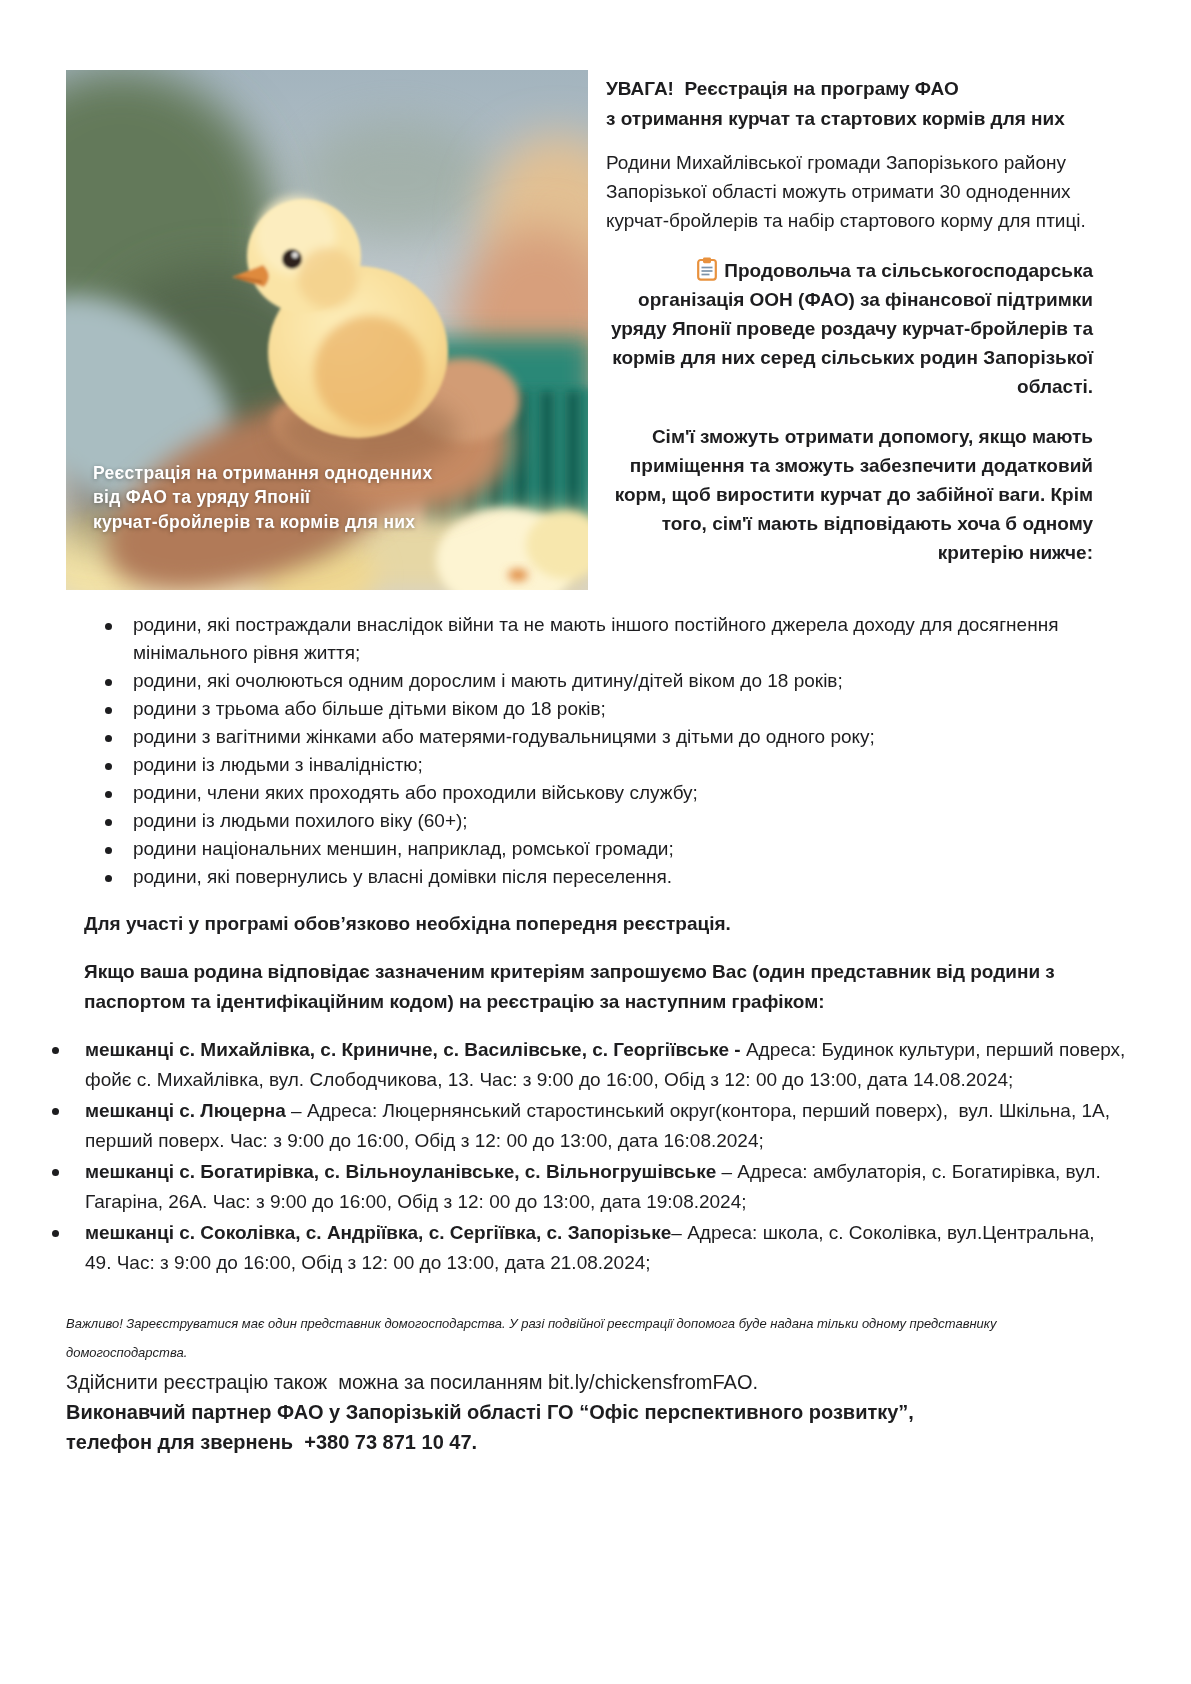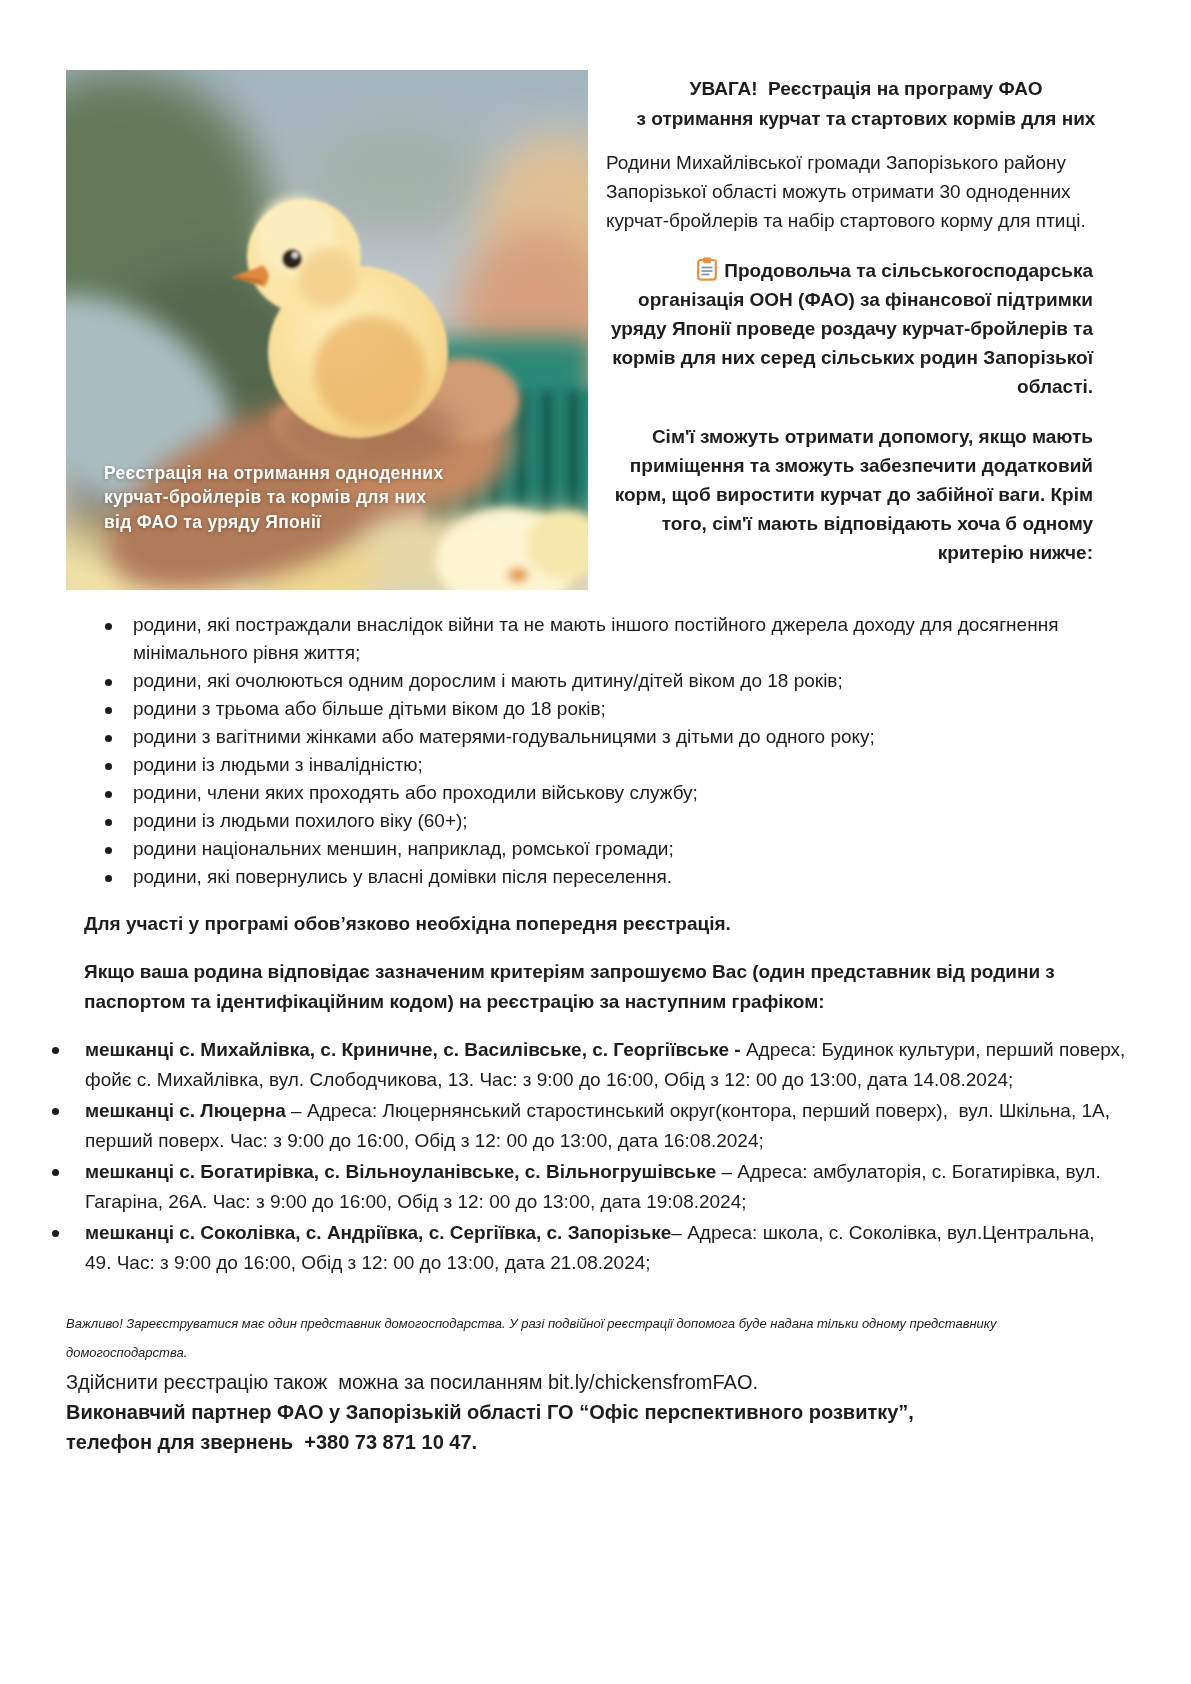--- a/index.html
+++ b/index.html
@@ -9,26 +9,26 @@
     color:#1d1d1f;
     -webkit-font-smoothing:antialiased;
   }
   .page { padding:70px 55px 40px 66px; }
 
   
   .top { display:flex; align-items:flex-start; }
   .photo-wrap { position:relative; width:522px; height:520px; flex:none; overflow:hidden; }
   .photo-wrap svg { display:block; }
   .photo-caption {
-    position:absolute; left:38px; bottom:56px;
+    position:absolute; left:27px; bottom:56px;
     color:#ffffff; font-weight:bold; font-size:17.5px; line-height:24.5px;
     letter-spacing:.3px; text-shadow:0 1px 4px rgba(0,0,0,.35);
   }
   .right-col { width:520px; margin-left:18px; font-size:19px; line-height:29px; }
-  .doc-title { font-size:19px; line-height:30px; font-weight:bold; text-align:center; margin:4px 0 14px; }
+  .doc-title { font-size:19px; line-height:30px; font-weight:bold; margin:4px 0 14px; }
   .doc-title div { display:block; }
   .right-col .para { width:487px; margin:0 0 21px; }
   .right-col .para.bold { font-weight:bold;text-align:right; }
   .clip-icon { display:inline-block; vertical-align:-4px; margin-right:7px; }
 
   
   .criteria { list-style:none; margin:21px 0 0 0; padding:0; font-size:19px; line-height:28px; }
   .criteria li { position:relative; padding-left:67px; }
   .criteria li::before {
     content:""; position:absolute; left:39px; top:12px;
@@ -134,22 +134,22 @@
           <circle cx="262" cy="208" r="30" fill="#f3cf8a" opacity=".8" filter="url(#bS)"></circle>
           <path d="M197 195 L166 207 L198 217 Q208 206 197 195 Z" fill="#df8a3e"></path>
           <path d="M170 207 L196 212" stroke="#b05f24" stroke-width="2" fill="none"></path>
           <circle cx="226" cy="189" r="10" fill="#2e241a"></circle>
           <circle cx="229" cy="185" r="3" fill="#ffffff" opacity=".85"></circle>
         </g>
       </svg>
 
       <div class="photo-caption">
         <div>Реєстрація на отримання одноденних</div>
+        <div>від ФАО та уряду Японії</div>
         <div>курчат-бройлерів та кормів для них</div>
-        <div>від ФАО та уряду Японії</div>
       </div>
     </div>
 
     <div class="right-col">
       <div class="doc-title">
         <div>УВАГА!&nbsp; Реєстрація на програму ФАО</div>
         <div>з отримання курчат та стартових кормів для них</div>
       </div>
 
       <p class="para">Родини Михайлівської громади Запорізького району Запорізької області можуть отримати 30 одноденних курчат-бройлерів та набір стартового корму для птиці.</p>

